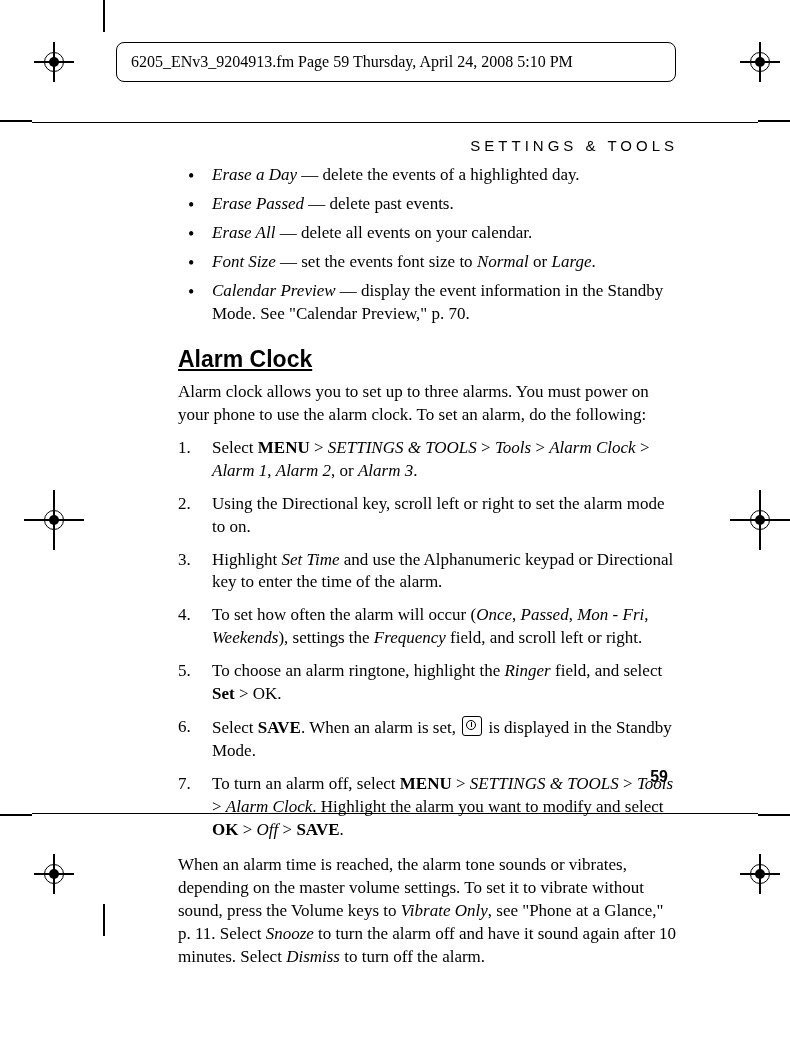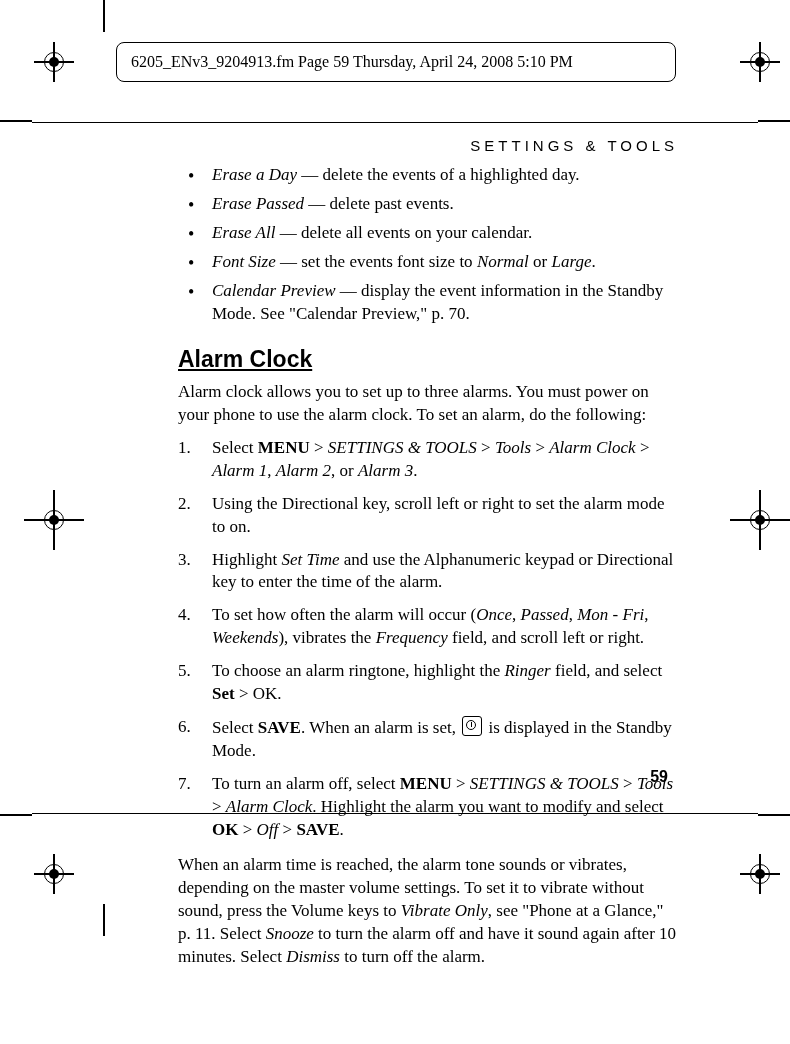--- a/index.html
+++ b/index.html
@@ -322,21 +322,21 @@
 
     <ol class="steps">
       <li>
         <span>Select </span><span class="b">MENU</span><span> &gt; </span><span class="i">SETTINGS &amp; TOOLS</span><span> &gt; </span><span class="i">Tools</span><span> &gt; </span><span class="i">Alarm Clock</span><span> &gt; </span><span class="i">Alarm 1</span><span>, </span><span class="i">Alarm 2</span><span>, or </span><span class="i">Alarm 3</span><span>.</span>
       </li>
       <li><span>Using the Directional key, scroll left or right to set the alarm mode to on.</span></li>
       <li>
         <span>Highlight </span><span class="i">Set Time</span><span> and use the Alphanumeric keypad or Directional key to enter the time of the alarm.</span>
       </li>
       <li>
-        <span>To set how often the alarm will occur (</span><span class="i">Once</span><span>, </span><span class="i">Passed</span><span>, </span><span class="i">Mon - Fri</span><span>, </span><span class="i">Weekends</span><span>), vibrates the </span><span class="i">Frequency</span><span> field, and scroll left or right.</span>
+        <span>To set how often the alarm will occur (</span><span class="i">Once</span><span>, </span><span class="i">Passed</span><span>, </span><span class="i">Mon - Fri</span><span>, </span><span class="i">Weekends</span><span>), settings the </span><span class="i">Frequency</span><span> field, and scroll left or right.</span>
       </li>
       <li>
         <span>To choose an alarm ringtone, highlight the </span><span class="i">Ringer</span><span> field, and select </span><span class="b">Set</span><span> &gt; </span><span>OK.</span>
       </li>
       <li>
         <span>Select </span><span class="b">SAVE</span><span>. When an alarm is set, </span><span class="alarm-icon"></span><span> is displayed in the Standby Mode.</span>
       </li>
       <li>
         <span>To turn an alarm off, select </span><span class="b">MENU</span><span> &gt; </span><span class="i">SETTINGS &amp; TOOLS</span><span> &gt; </span><span class="i">Tools</span><span> &gt; </span><span class="i">Alarm Clock</span><span>. Highlight the alarm you want to modify and select </span><span class="b">OK</span><span> &gt; </span><span class="i">Off</span><span> &gt; </span><span class="b">SAVE</span><span>.</span>
       </li>

